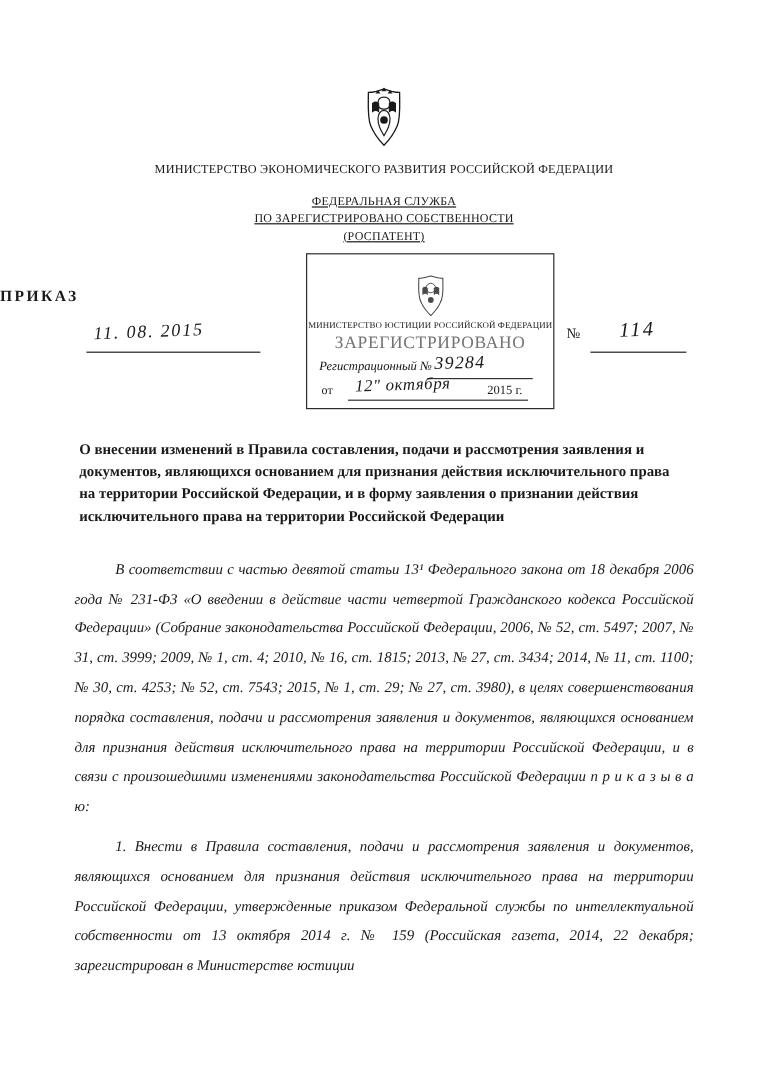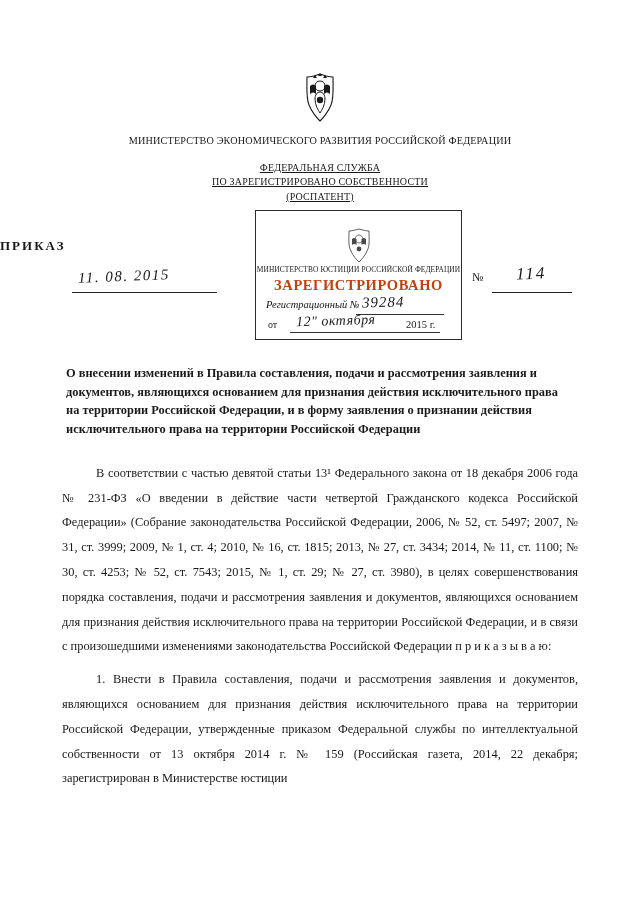--- a/index.html
+++ b/index.html
@@ -136,23 +136,23 @@
     font-size: 7.4px;
     letter-spacing: 0.1px;
     color: #222;
   }
   .stamp-big {
     position: absolute;
     left: 0; right: 0;
     top: 66px;
     text-align: center;
     font-size: 14.5px;
-    font-weight: bold;
+    font-weight: normal;
     letter-spacing: 0.6px;
-    color: #c2410c;
+    color: #737373;
   }
   .stamp-regline {
     position: absolute;
     left: 10px;
     top: 88px;
     font-size: 10.5px;
     color: #111;
     font-style: italic;
   }
   .stamp-regno {
@@ -208,20 +208,21 @@
     font-weight: bold;
     line-height: 1.5;
   }
 
   
   .body-text {
     margin: 22px 62px 0 62px;
     font-size: 12.4px;
     line-height: 2.0;
     text-align: justify;
+    font-style: italic;
   }
   .body-text p {
     margin: 0 0 0 0;
     text-indent: 34px;
     text-align: justify;
   }
   .body-text p + p {
     margin-top: 8px;
   }
 </style>

